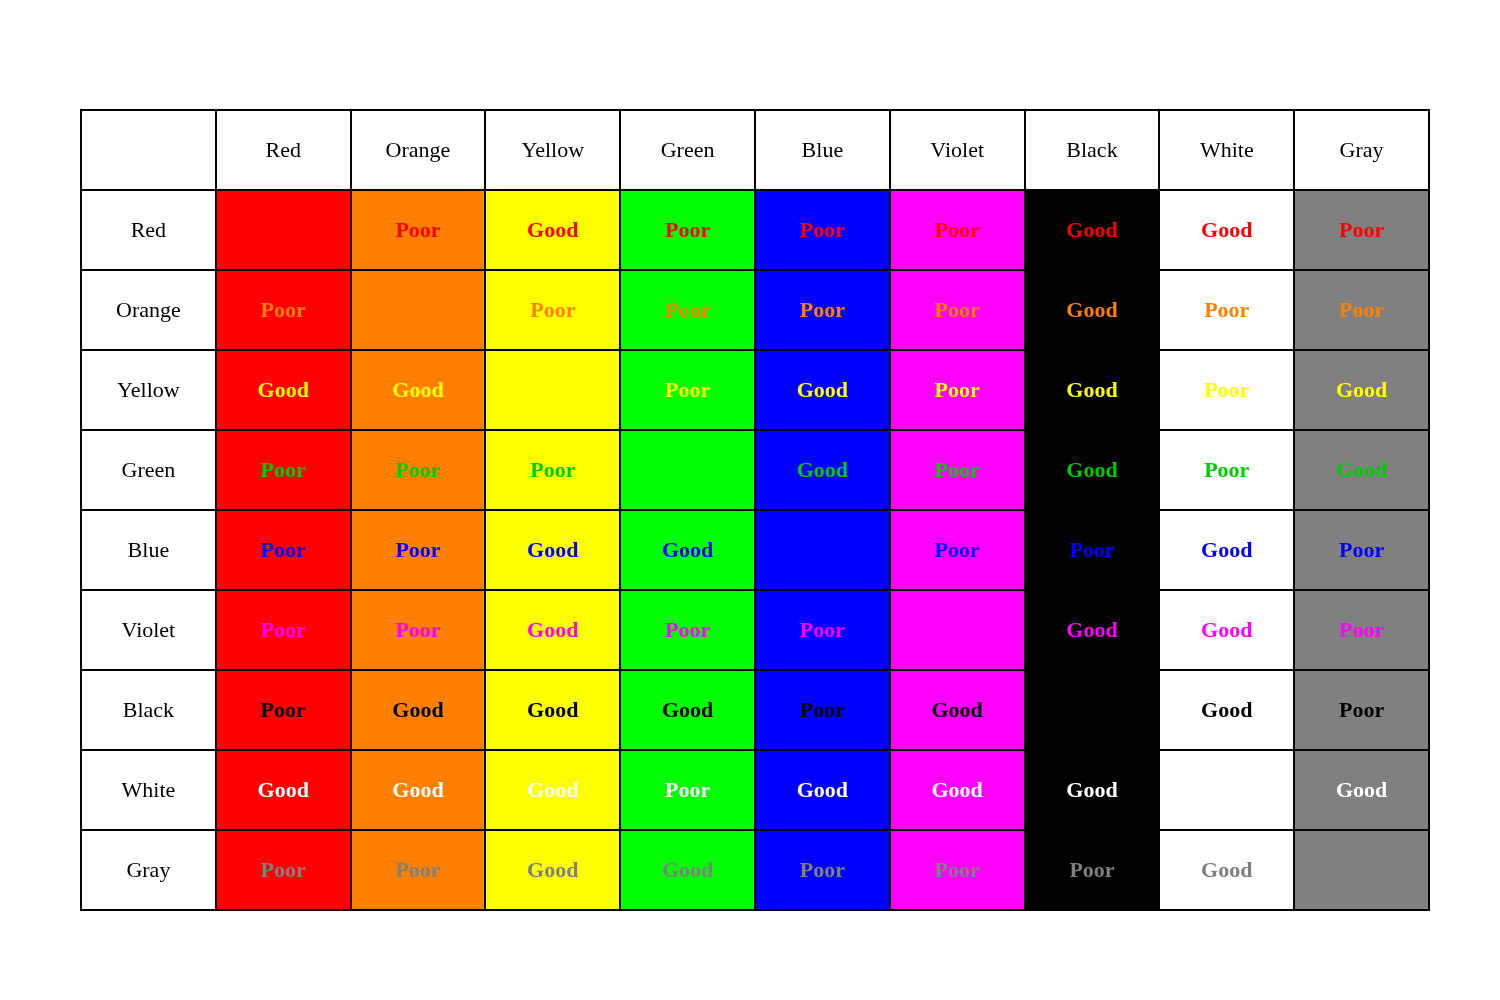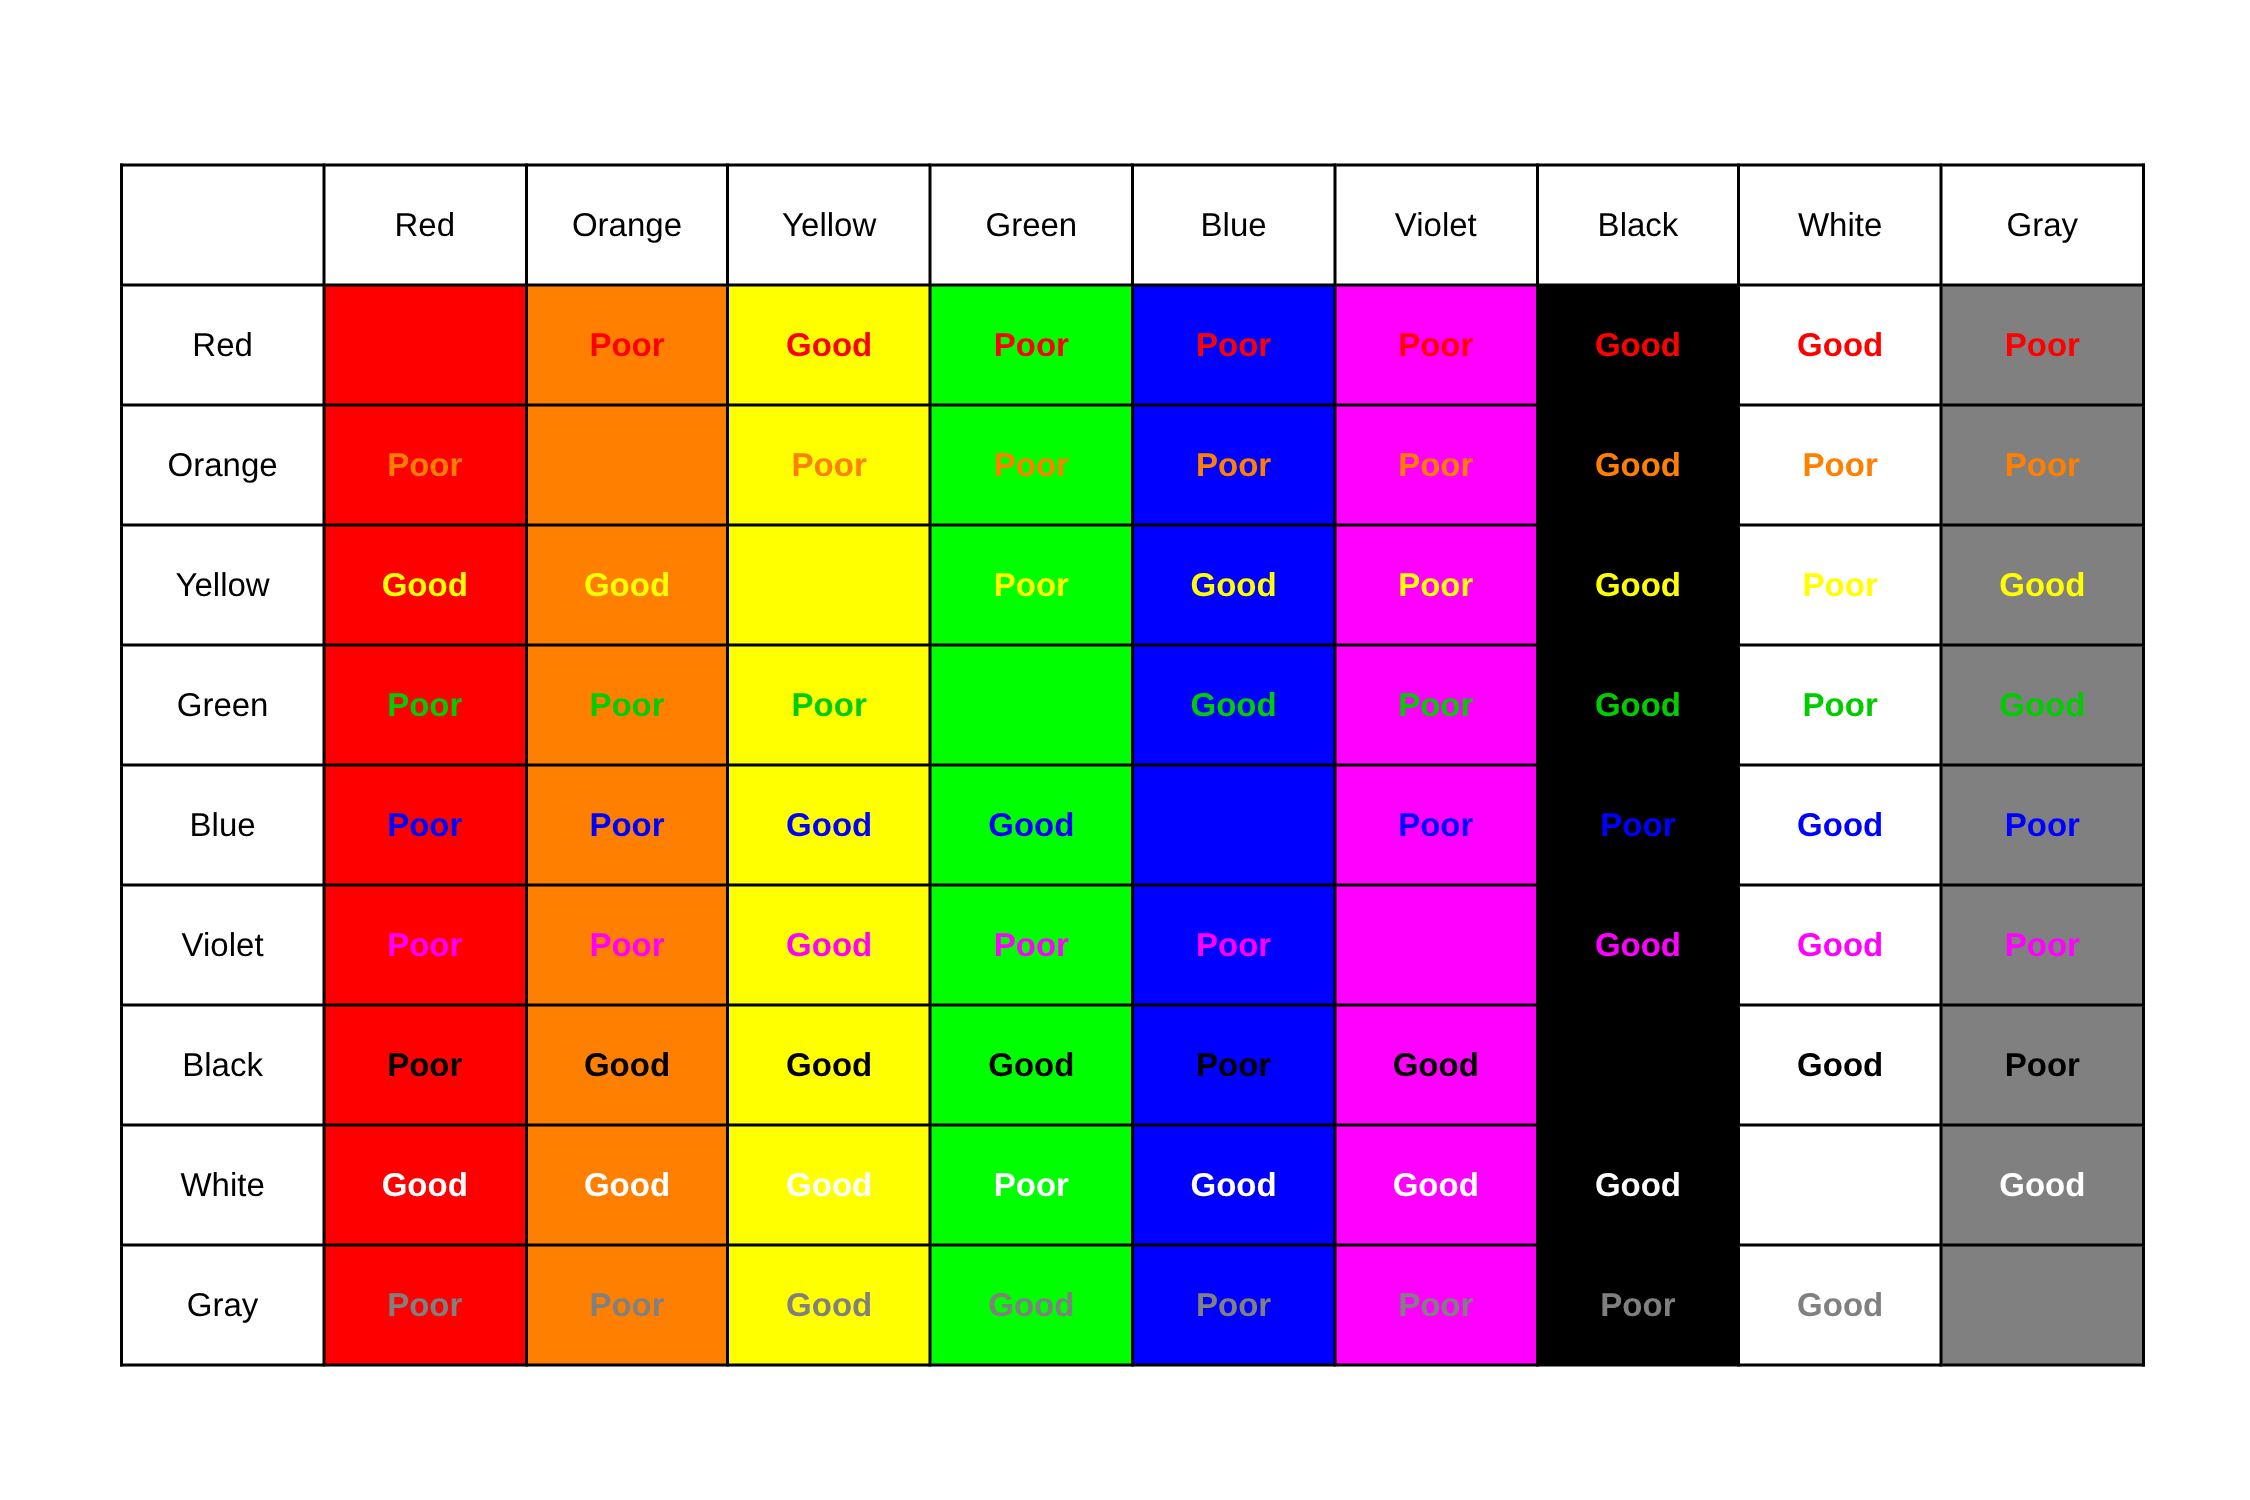--- a/index.html
+++ b/index.html
@@ -8,20 +8,21 @@
       font-family: Arial, sans-serif;
       display: flex;
       justify-content: center;
       align-items: center;
       width: 1500px;
       min-height: 1000px;
     }
     .page-wrapper {
       width: 1400px;
       padding: 20px;
+      font-family: Liberation Serif, serif;
     }
     .main-title {
       text-align: center;
       font-size: 48px;
       font-weight: bold;
       margin-bottom: 20px;
       color: #000;
     }
     .outer-table-wrap {
       display: flex;

